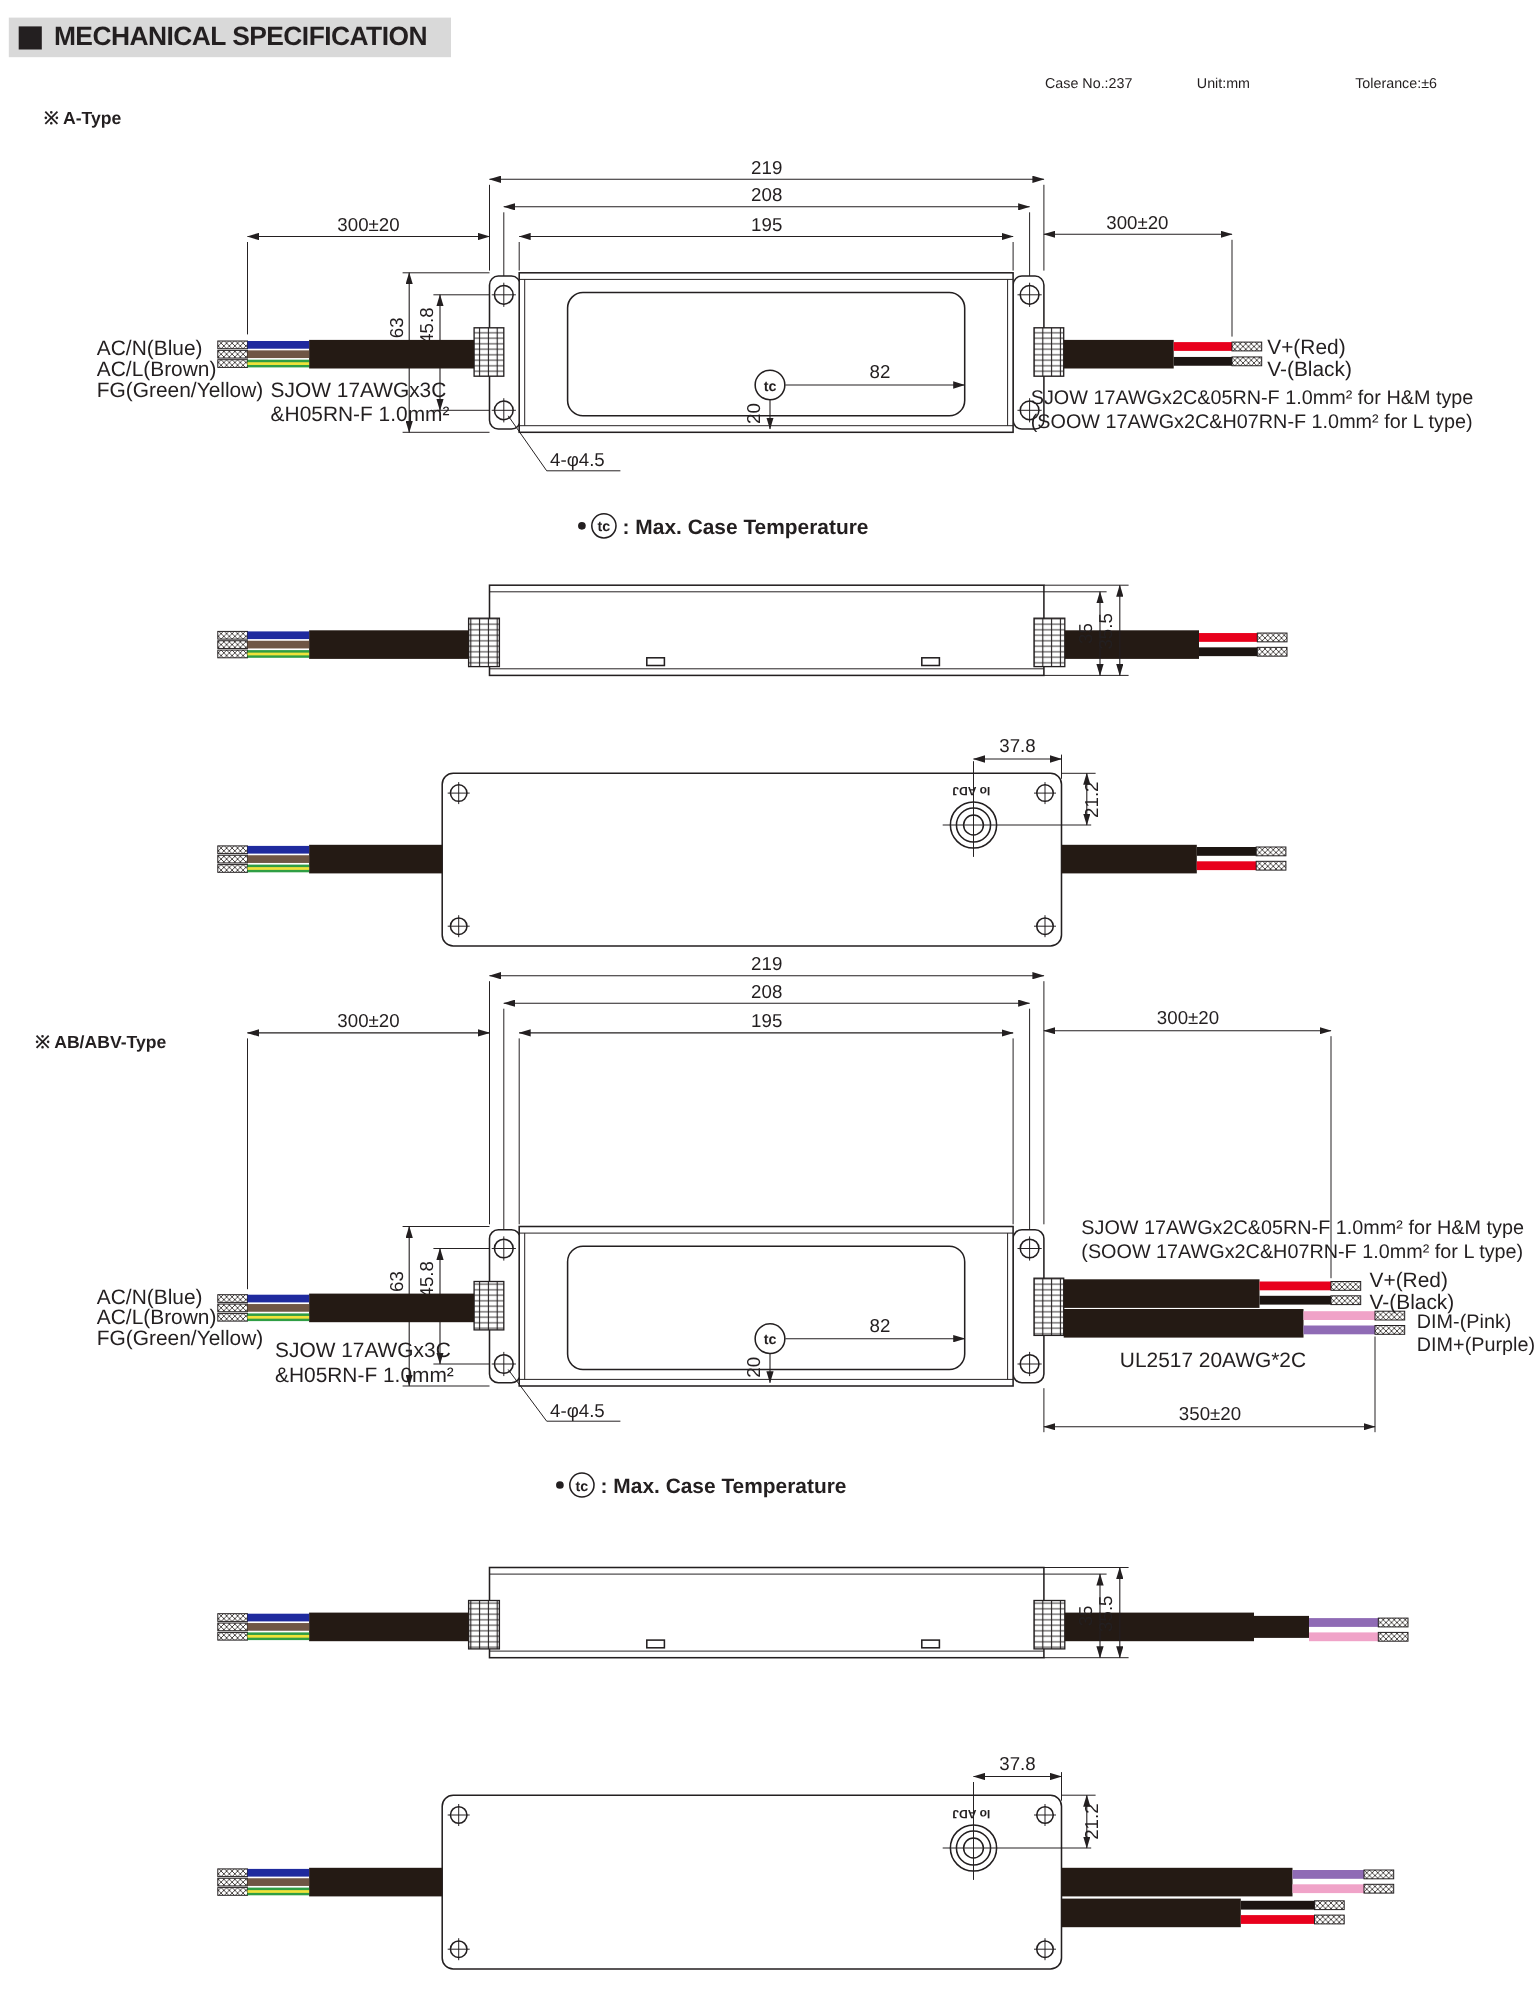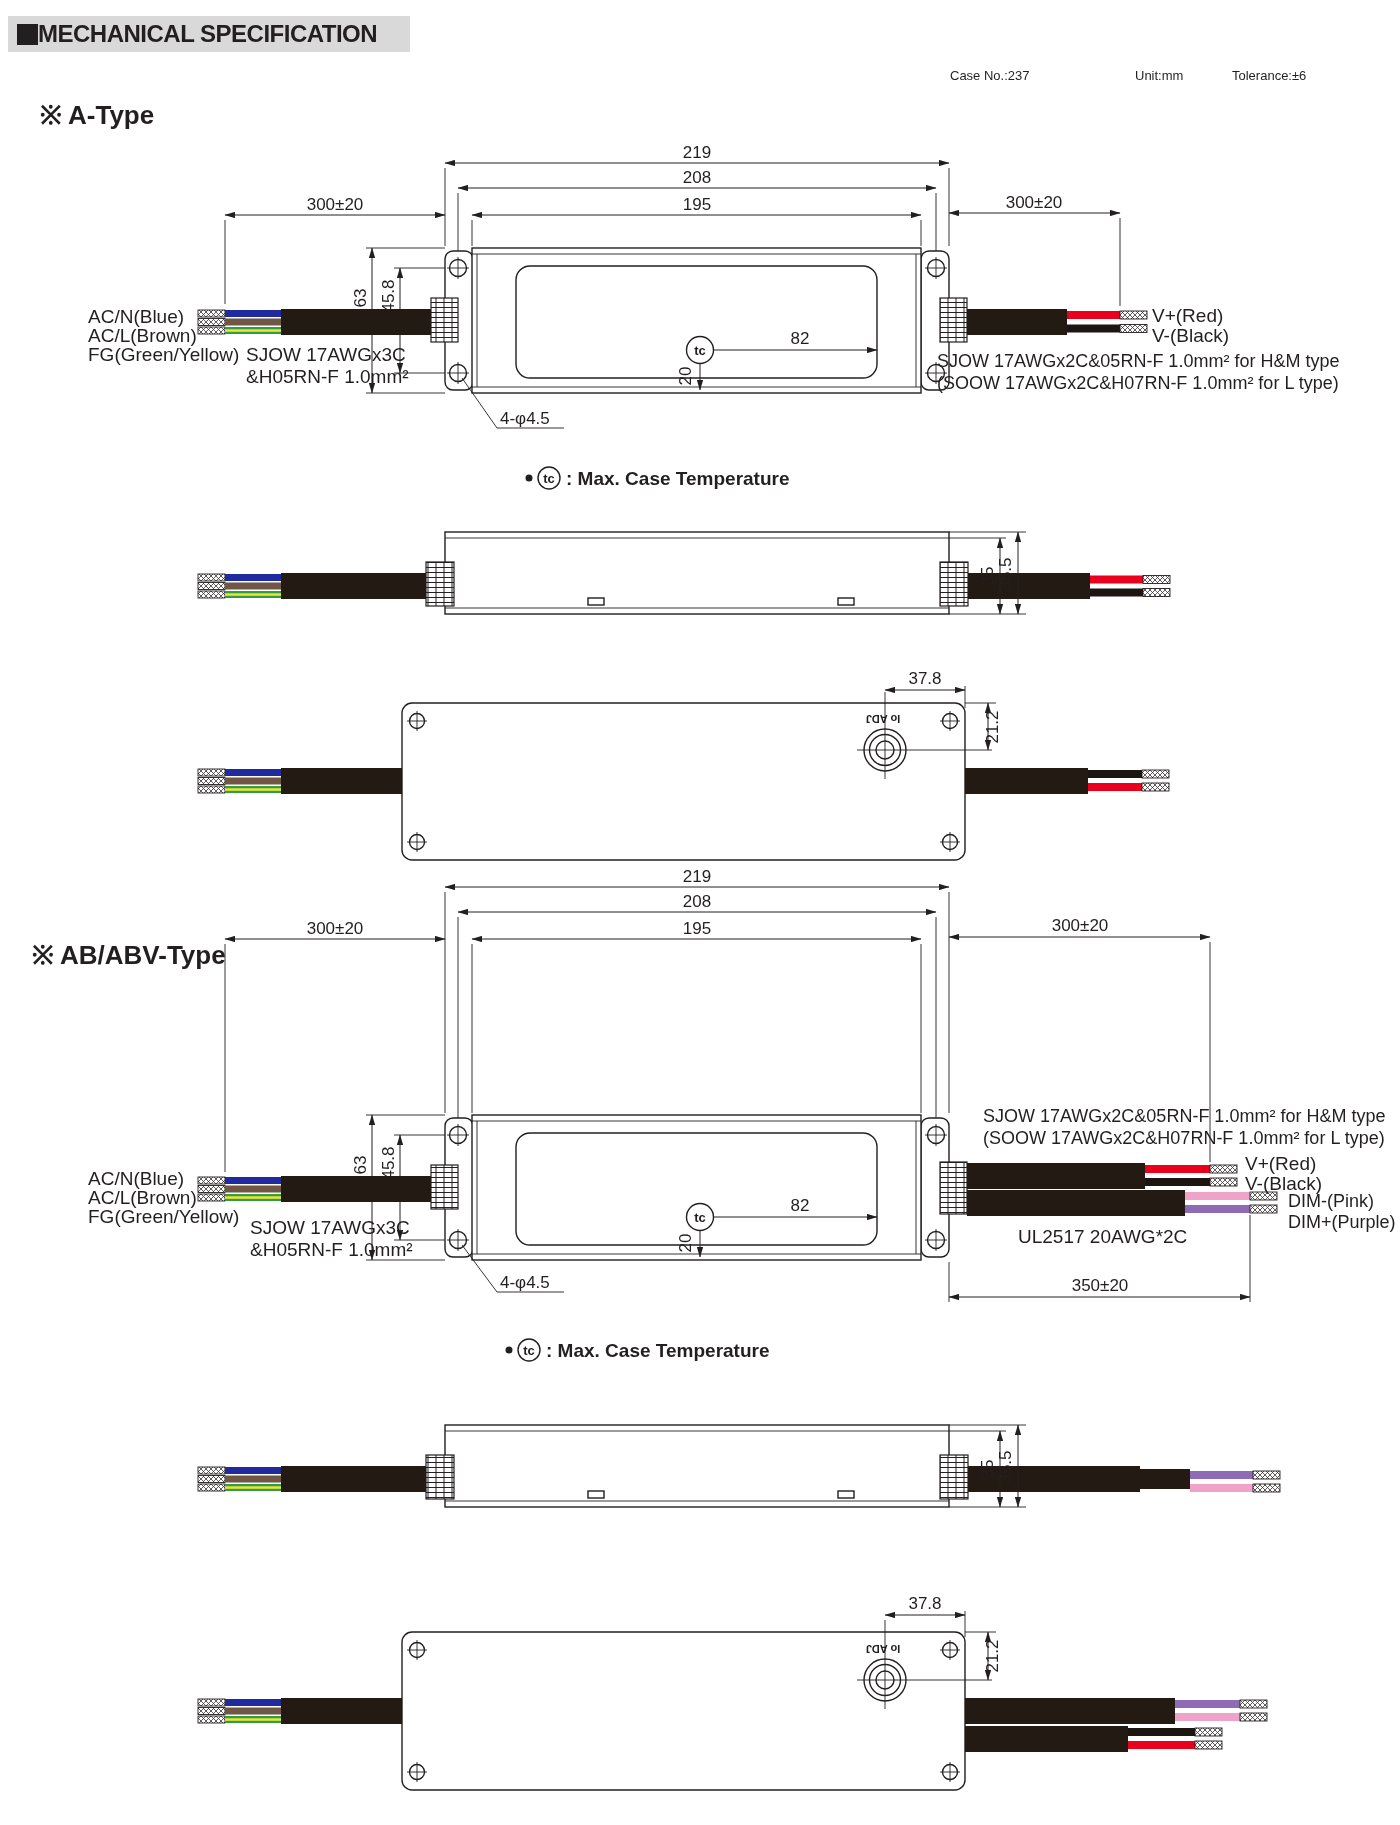--- a/index.html
+++ b/index.html
@@ -1,22 +1,22 @@
 <!DOCTYPE html>
 <html><head>
 <meta charset="utf-8">
 <style>
   html,body{margin:0;padding:0;background:#fff}
   body{width:1400px;height:1825px;position:relative;font-family:"Liberation Sans",sans-serif;color:#231f20}
-  .title-bar{position:absolute;left:8px;top:16px;width:402px;height:36px;background:#d9d9d9;display:flex;align-items:center;padding-left:9px;box-sizing:border-box}
+  .title-bar{position:absolute;left:8px;top:16px;width:402px;height:36px;background:#d9d9d9;display:flex;align-items:center;gap:11px;padding-left:9px;box-sizing:border-box}
   .title-sq{width:21px;height:21px;background:#231f20;flex:0 0 auto}
   .title-text{font-size:24px;font-weight:bold;white-space:nowrap;letter-spacing:-0.5px}
   .doc-info span{position:absolute;font-size:13px;white-space:nowrap}
-  .ci-case{left:950px;top:68px}.ci-unit{left:1135px;top:68px}.ci-tol{left:1232px;top:68px}
-  .sec-label{position:absolute;font-size:26px;font-weight:bold;white-space:nowrap}
+  .ci-case{left:950px;top:68px}.ci-unit{left:1088px;top:68px}.ci-tol{left:1232px;top:68px}
+  .sec-label{position:absolute;font-size:16px;font-weight:bold;white-space:nowrap}
   .sec-a{left:40px;top:96px}.sec-ab{left:32px;top:936px}
   svg{position:absolute;left:0;top:0}
   svg text{fill:#231f20}
   .ol{stroke:#231f20;stroke-width:1.4;fill:none}
   .fw{fill:#fff;stroke:#231f20;stroke-width:1.4}
   .dim{stroke:#231f20;stroke-width:1;fill:none}
   .ext{stroke:#231f20;stroke-width:0.9;fill:none}
   .dimt{font-size:17px}
   .lbl{font-size:19px}
   .spec{font-size:18px}

